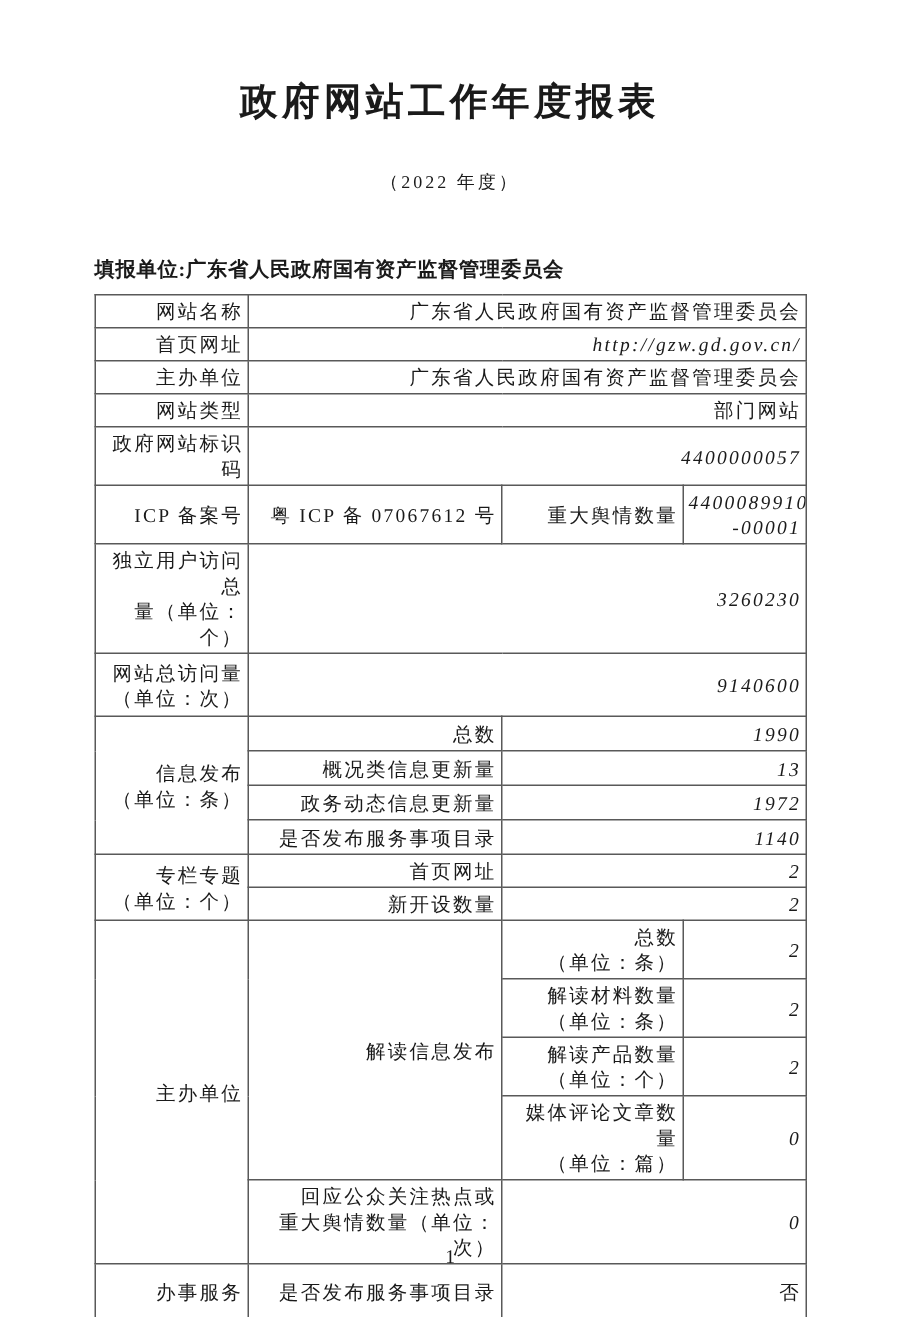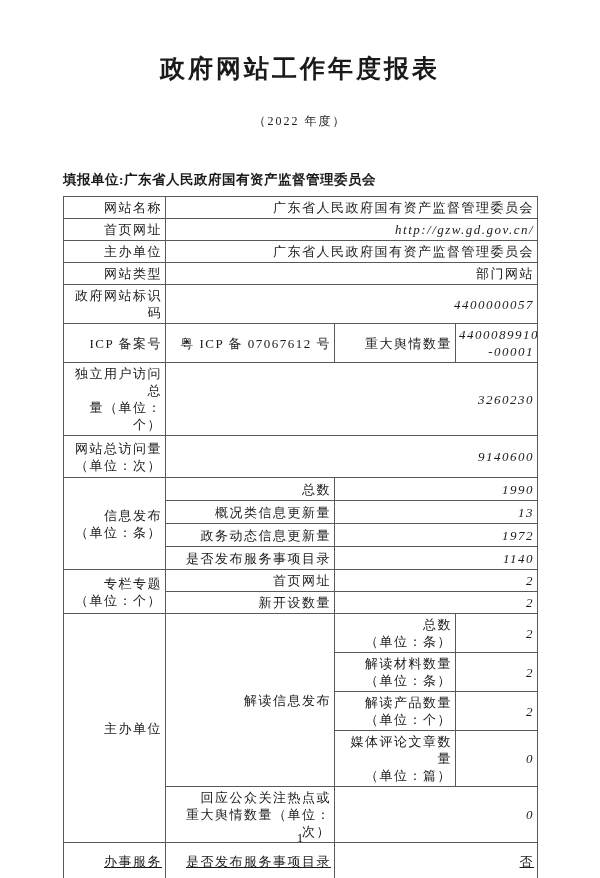--- a/index.html
+++ b/index.html
@@ -56,21 +56,21 @@
     white-space:pre-line;
     line-height:17px;
     overflow:hidden;
   }
   td.num{letter-spacing:0.5px;font-style:italic;}
   tr.h22{height:22px;}  tr.h23{height:23px;}
   tr.h36{height:36px;}  tr.h40{height:40px;}
   tr.h42{height:42px;}  tr.h21{height:21px;}
   tr.h20{height:20px;}  tr.h39{height:39px;}
   tr.h38{height:38px;}  tr.h53{height:53px;}
-  tr.h37{height:37px;text-decoration:underline;}
+  tr.h37{height:37px;}
   td.va-bottom{vertical-align:bottom;padding-bottom:4px;}
   td.va-top{vertical-align:top;padding-top:5px;}
   .page-number{
     position:absolute;
     left:0;top:830px;
     width:600px;
     text-align:center;
     font-size:13px;
   }
 </style>

